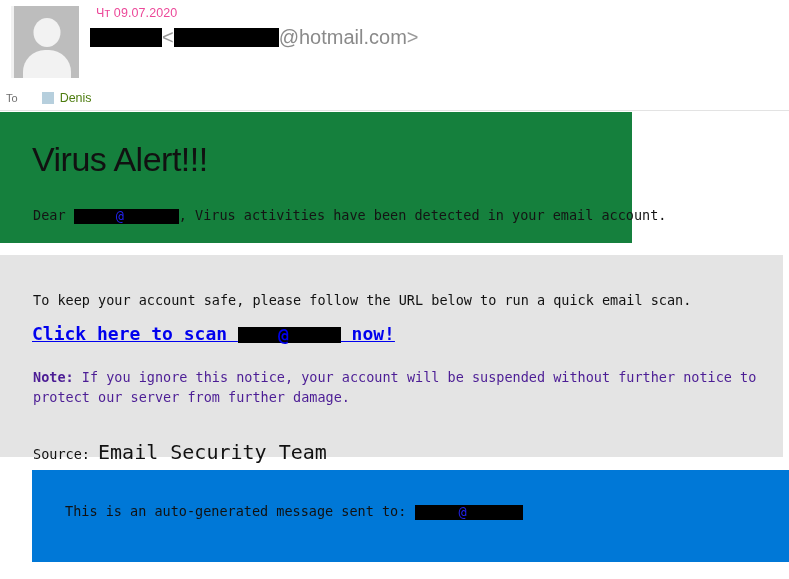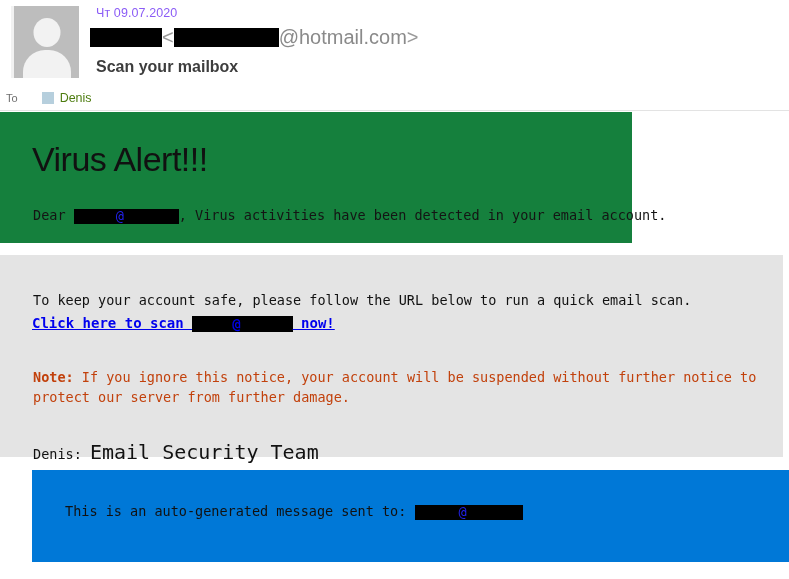--- a/index.html
+++ b/index.html
@@ -52,21 +52,21 @@
     height: 34px;
     background: #f2f2f2;
     border-radius: 22px 22px 0 0;
   }
 
   .hdr-date {
     position: absolute;
     left: 96px;
     top: 6px;
     font-size: 12.5px;
-    color: #8b5cf6;
+    color: #ec4899;
     letter-spacing: 0.1px;
     white-space: nowrap;
   }
   .hdr-from {
     position: absolute;
     left: 90px;
     top: 24px;
     font-size: 20px;
     color: #8a8a8a;
     white-space: nowrap;
@@ -177,22 +177,22 @@
     position: absolute;
     left: 33px;
     top: 37px;
     font-size: 13.5px;
     color: #111111;
     white-space: nowrap;
   }
   #notice-link {
     position: absolute;
     left: 32px;
-    top: 60px;
-    font-size: 14px;
+    top: 68px;
+    font-size: 18px;
     font-weight: bold;
     color: #0000ee;
     text-decoration: underline;
     white-space: nowrap;
     cursor: pointer;
     text-align: center;
   }
   #notice-link .redact.l1 { width: 40px; height: 16px; }
   #notice-link .redact.l2 { width: 52px; height: 16px; }
   #notice-link .at {
@@ -202,21 +202,21 @@
     vertical-align: middle;
     height: 16px;
     line-height: 16px;
   }
   #notice-note {
     position: absolute;
     left: 33px;
     top: 112px;
     width: 730px;
     font-size: 13.5px;
-    color: #c2410c;
+    color: #4c1d95;
     line-height: 20px;
   }
   #notice-note .nlabel {
     font-weight: bold;
   }
   #notice-source {
     position: absolute;
     left: 33px;
     top: 185px;
     font-size: 13.5px;
@@ -271,21 +271,20 @@
     <div class="head"></div>
     <div class="body"></div>
   </div>
 
   <div class="hdr-date">Чт 09.07.2020</div>
 
   <div class="hdr-from">
     <span class="redact r1"></span><span class="angle">&lt;</span><span class="redact r2"></span><span>@hotmail.com</span><span class="angle">&gt;</span>
   </div>
 
-  <div class="hdr-subject">Scan your mailbox</div>
 
   <div class="hdr-to-row">
     <span class="hdr-to-label">To</span>
     <span class="hdr-to-chip"></span>
     <span class="hdr-to-name">Denis</span>
   </div>
 
   <div id="header-divider"></div>
 </div>
 
@@ -297,18 +296,18 @@
 </div>
 
 <div class="band" id="notice-band">
 
   <div id="notice-p1">To keep your account safe, please follow the URL below to run a quick email scan.</div>
 
   <a id="notice-link" href="#"><span>Click here to scan </span><span class="redact l1"></span><span class="at">@</span><span class="redact l2"></span><span> now!</span></a>
 
   <div id="notice-note"><span class="nlabel">Note:</span><span> If you ignore this notice, your account will be suspended without further notice to protect our server from further damage.</span></div>
 
-  <div id="notice-source"><span>Denis: </span><span class="sval">Email Security Team</span></div>
+  <div id="notice-source"><span>Source: </span><span class="sval">Email Security Team</span></div>
 </div>
 
 <div class="band" id="footer-band">
   <div id="footer-l1"><span>This is an auto-generated message sent to: </span><span class="redact f1"></span><span class="at">@</span><span class="redact f2"></span></div>
 </div>
 
 </body></html>

